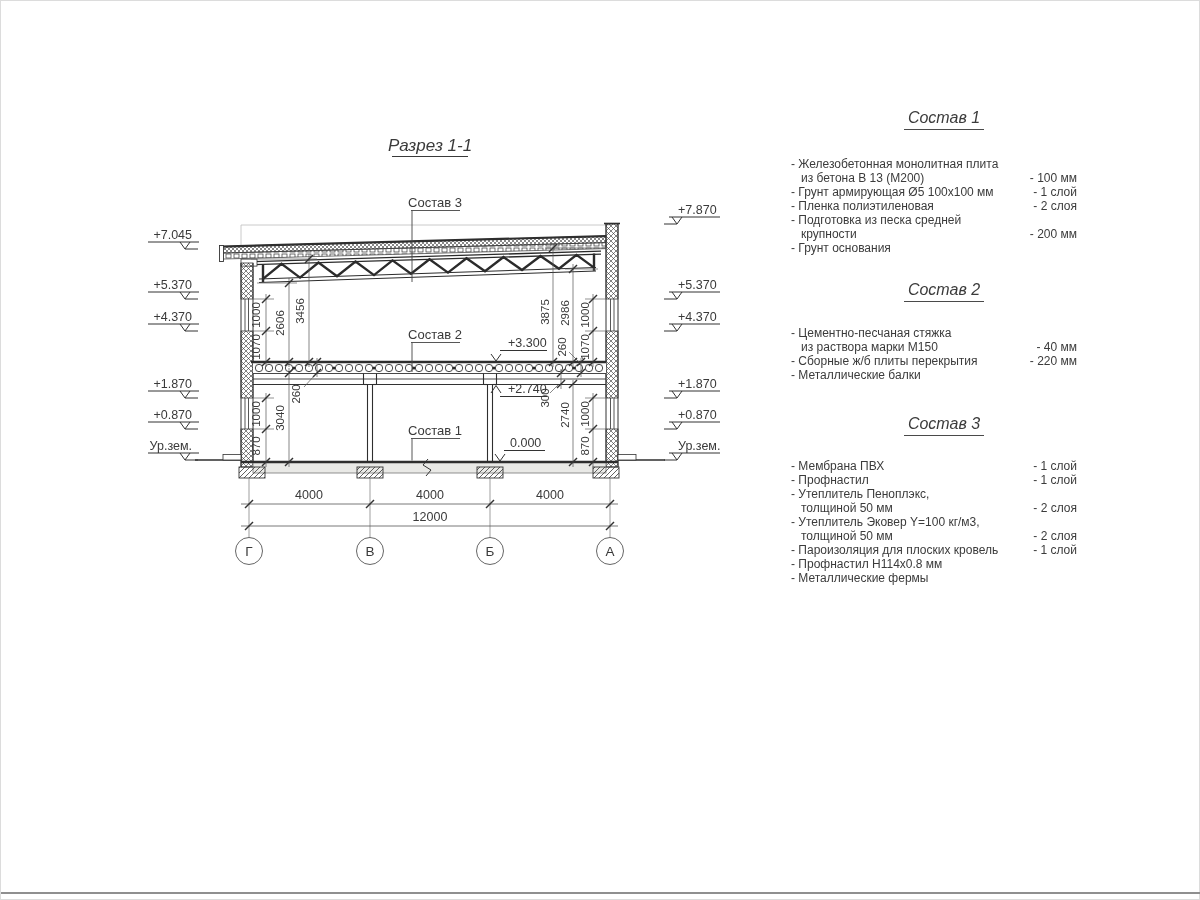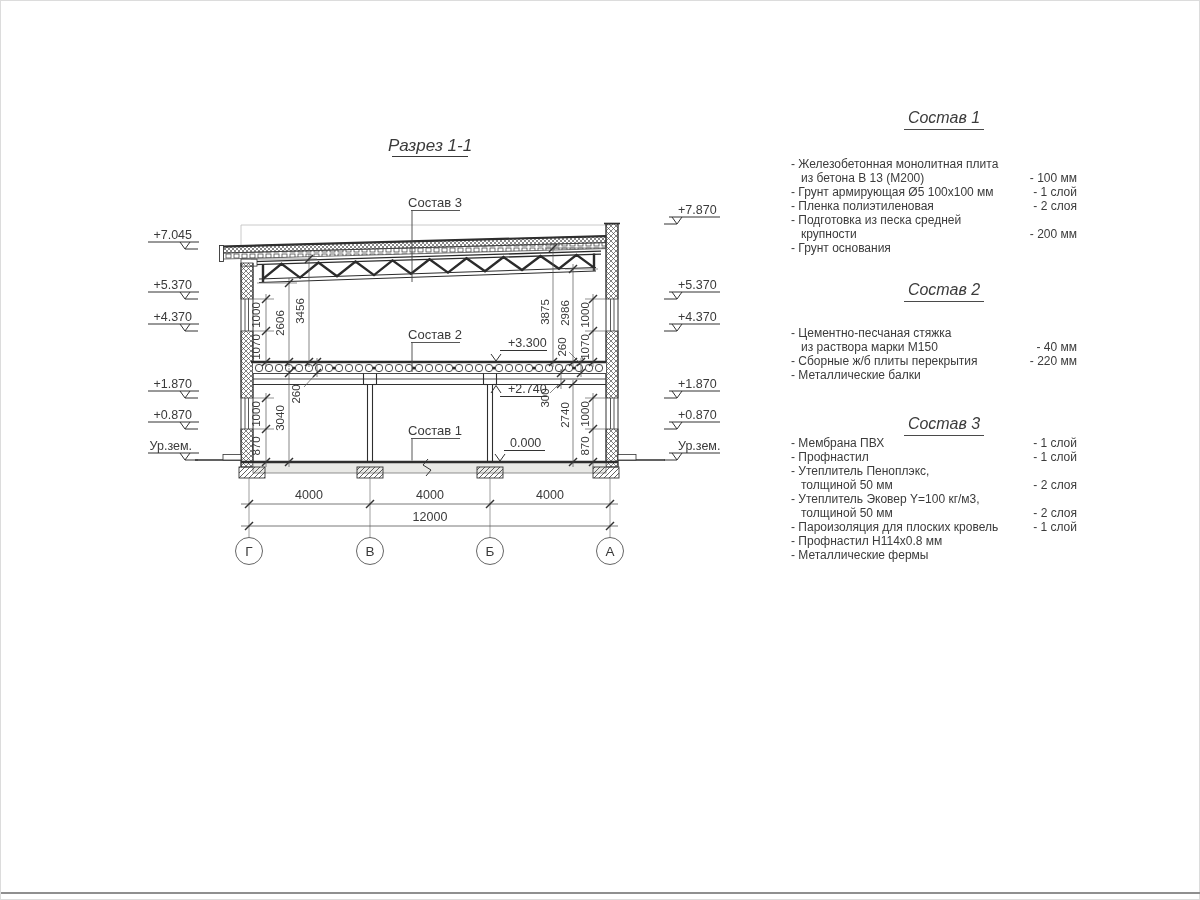--- a/index.html
+++ b/index.html
@@ -18,21 +18,21 @@
   .comp{position:absolute;left:0;width:306px;}
   .comp .hdr{text-align:center;font-size:16px;font-style:italic;margin-bottom:0;}
   .comp .hdr span{display:inline-block;border-bottom:1px solid #4a4a4a;padding:0 4px 2px 4px;}
   .items{margin-top:0;}
   .item{position:relative;font-size:12px;line-height:14px;}
   .item .t{padding-left:0;}
   .item .t2{padding-left:10px;}
   .item .v{position:absolute;right:20px;bottom:0;white-space:nowrap;}
   #c1{top:108px;} #c1 .items{margin-top:27px;}
   #c2{top:280px;} #c2 .items{margin-top:24px;}
-  #c3{top:414px;} #c3 .items{}
+  #c3{top:414px;} #c3 .items{margin-top:23px;}
 </style>
 </head>
 <body>
 
 <div class="page">
 
 <svg width="770" height="620" viewBox="0 0 770 620">
   <defs>
     <pattern id="wallhatch" width="5" height="5" patternUnits="userSpaceOnUse">
       <path d="M0,5 L5,0 M0,0 L5,5" stroke="#2f2f2f" stroke-width="0.6"></path>

